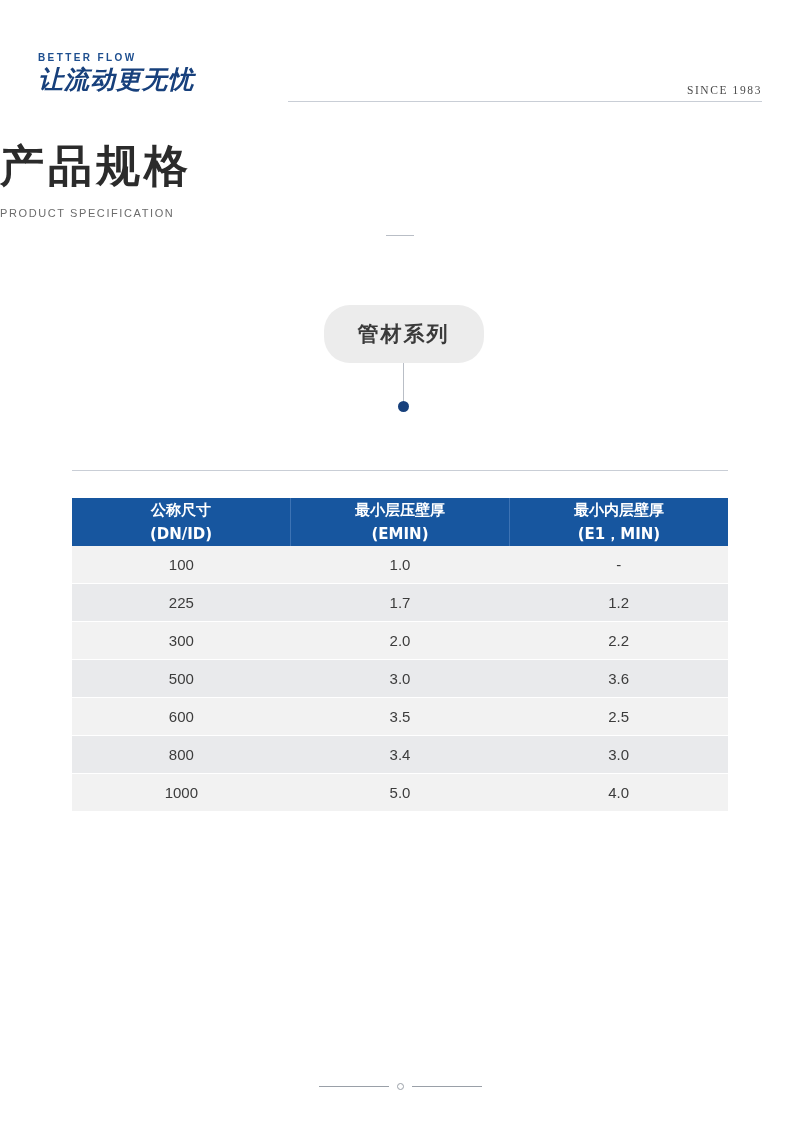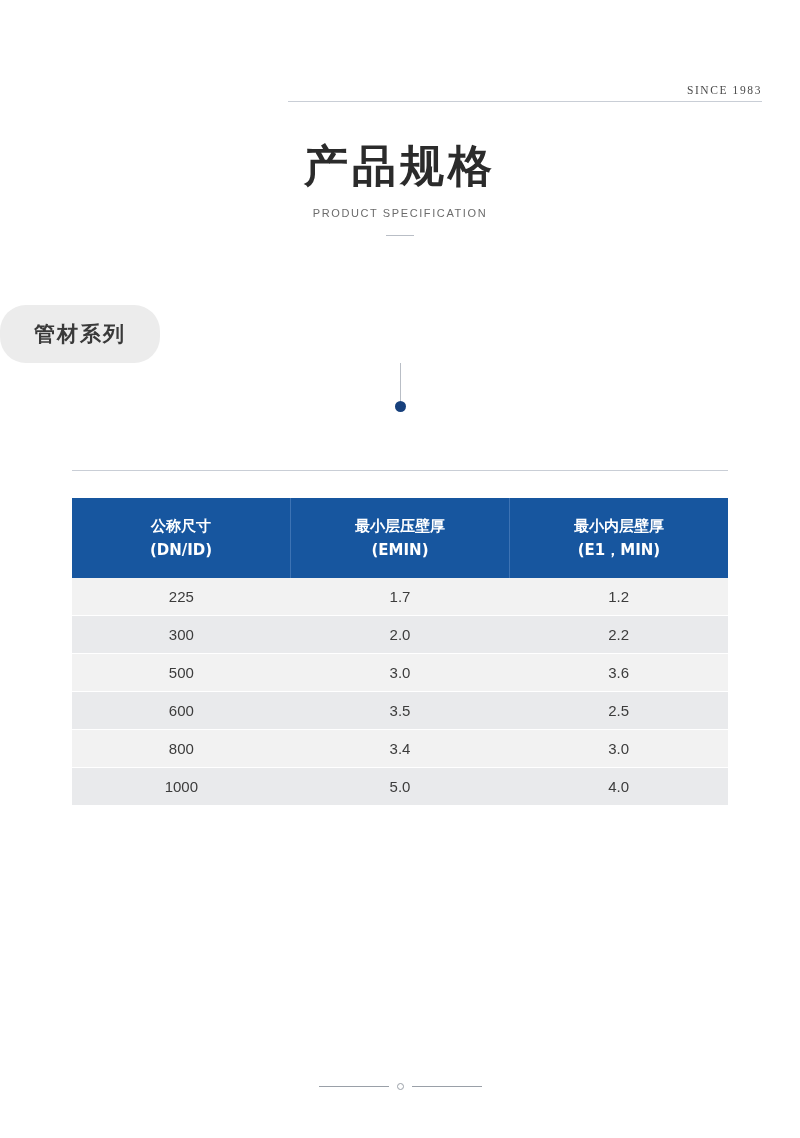--- a/index.html
+++ b/index.html
@@ -64,21 +64,20 @@
     height: 1px;
     background: #c9ced6;
   }
 
   
   .title-block {
     position: absolute;
     top: 140px;
     left: 0;
     right: 0;
-    text-align: center;
   }
   .main-title {
     font-size: 44px;
     font-weight: bold;
     color: #2b2b2b;
     letter-spacing: 4px;
     font-family: "DejaVu Sans", sans-serif;
     line-height: 1.2;
   }
   .sub-title {
@@ -92,23 +91,23 @@
     margin: 16px auto 0;
     width: 28px;
     height: 1px;
     background: #b9bec6;
   }
 
   
   .badge-wrap {
     position: absolute;
     top: 305px;
-    left: 0;
-    right: 0;
-    text-align: left;
+    left: 7px;
+    right: 0;
+    text-align: center;
     text-decoration: underline;
   }
   .badge {
     display: inline-block;
     background: #ececec;
     border-radius: 26px;
     padding: 15px 34px;
     font-size: 21px;
     font-weight: bold;
     color: #3a3a3a;
@@ -155,21 +154,21 @@
     width: 100%;
     border-collapse: collapse;
     table-layout: fixed;
   }
   table.spec thead th {
     background: #17569f;
     color: #ffffff;
     font-size: 15px;
     font-weight: bold;
     font-family: "DejaVu Sans", sans-serif;
-    padding: 16px 4px;
+    padding: 0 4px;
     line-height: 1.6;
     border-right: 1px solid #3d73b4;
     text-align: center;
   }
   table.spec thead th:last-child { border-right: none; }
   table.spec tbody td {
     font-size: 15px;
     color: #3c3c3c;
     text-align: center;
     padding: 10px 4px;
@@ -199,20 +198,24 @@
     height: 7px;
     border: 1px solid #9aa0a8;
     border-radius: 50%;
     margin: 0 8px;
   }
 </style>
 </head>
 <body>
 
 <div class="header">
+  <div class="brand">
+    <div class="brand-en">BETTER FLOW</div>
+    <div class="brand-cn">让流动更无忧</div>
+  </div>
   <div class="header-rule"></div>
   <div class="since">SINCE 1983</div>
 </div>
 
 <div class="title-block">
   <div class="main-title">产品规格</div>
   <div class="sub-title">PRODUCT SPECIFICATION</div>
   <div class="title-dash"></div>
 </div>
 
@@ -237,20 +240,25 @@
           <span>(EMIN)</span>
         </th>
         <th>
           <span>最小内层壁厚</span><br>
           <span>(E1，MIN)</span>
         </th>
       </tr>
     </thead>
     <tbody>
       <tr>
+        <td>100</td>
+        <td>1.0</td>
+        <td>-</td>
+      </tr>
+      <tr>
         <td>225</td>
         <td>1.7</td>
         <td>1.2</td>
       </tr>
       <tr>
         <td>300</td>
         <td>2.0</td>
         <td>2.2</td>
       </tr>
       <tr>

